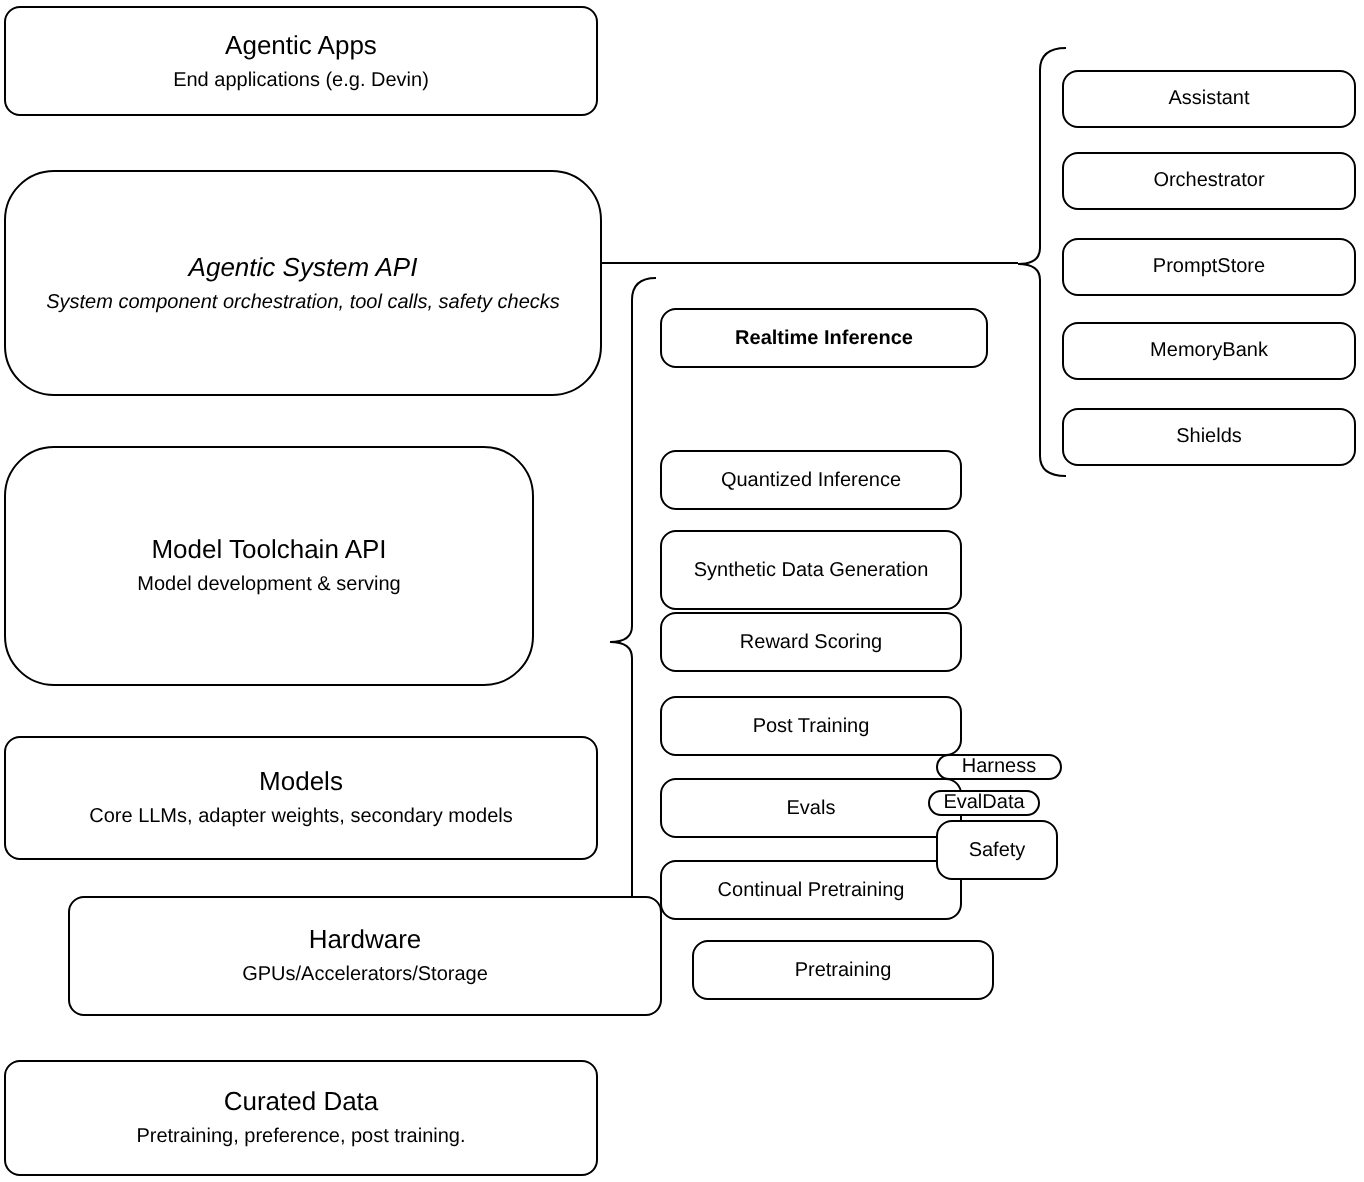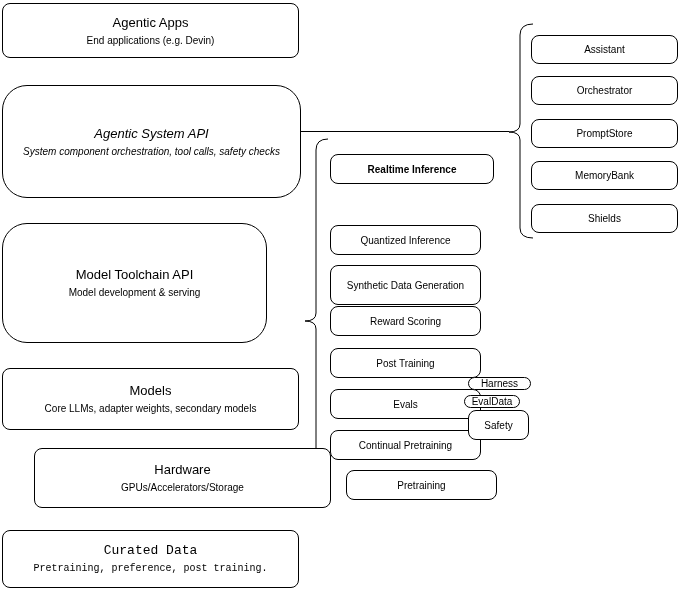--- a/index.html
+++ b/index.html
@@ -91,21 +91,21 @@
   <div class="node rad-med" style="left:2px; top:368px; width:297px; height:62px;">
     <div class="title">Models</div>
     <div class="subtitle">Core LLMs, adapter weights, secondary models</div>
   </div>
 
   <div class="node rad-med" style="left:2px; top:448px; width:297px; height:60px;margin-left:32px;">
     <div class="title">Hardware</div>
     <div class="subtitle">GPUs/Accelerators/Storage</div>
   </div>
 
-  <div class="node rad-med" style="left:2px; top:530px; width:297px; height:58px;font-family:Liberation Mono, monospace;">
+  <div class="node rad-med" style="left:2px; top:530px; width:297px; height:58px;">
     <div class="title">Curated Data</div>
     <div class="subtitle">Pretraining, preference, post training.</div>
   </div>
 
   <div class="leaf" style="left:330px; top:154px; width:164px; height:30px;font-weight:bold;">Realtime Inference</div>
   <div class="leaf" style="left:330px; top:225px; width:151px; height:30px;">Quantized Inference</div>
   <div class="leaf" style="left:330px; top:265px; width:151px; height:40px;">Synthetic Data Generation</div>
   <div class="leaf" style="left:330px; top:306px; width:151px; height:30px;">Reward Scoring</div>
   <div class="leaf" style="left:330px; top:348px; width:151px; height:30px;">Post Training</div>
   <div class="leaf" style="left:330px; top:389px; width:151px; height:30px;">Evals</div>

